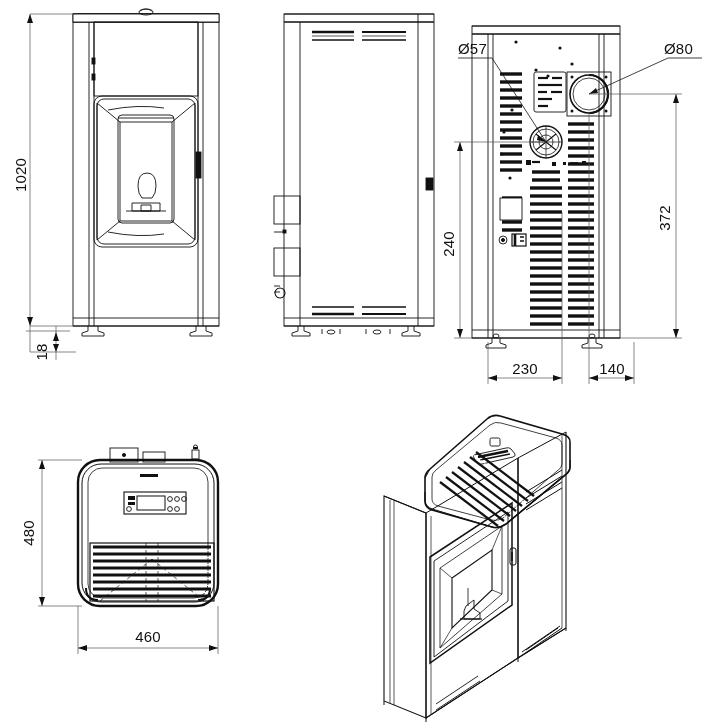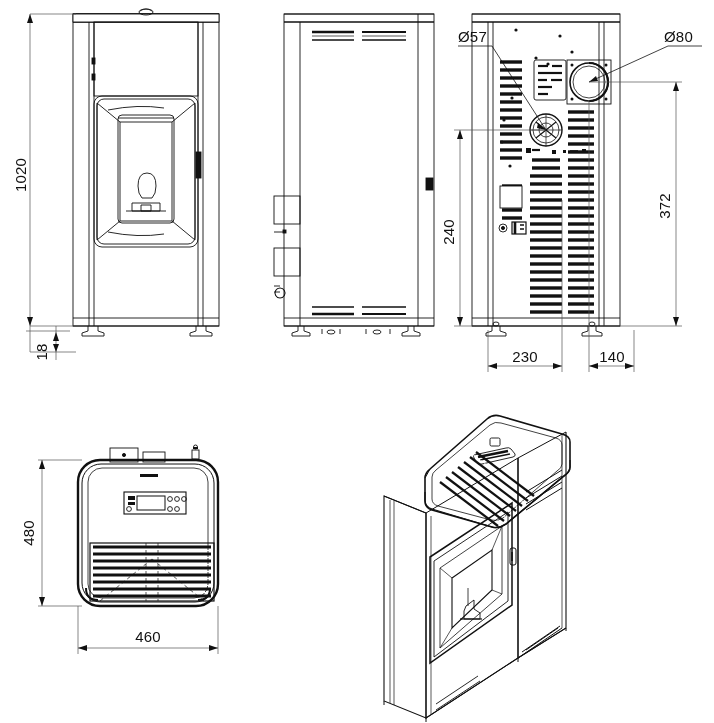--- a/index.html
+++ b/index.html
@@ -136,21 +136,21 @@
         <path d="M48 326 l0 5 l-6 2 l0 3 l18 0 l0 -3 l-6 -2 l0 -5"></path>
         <path d="M158 326 l0 5 l-6 2 l0 3 l18 0 l0 -3 l-6 -2 l0 -5"></path>
 
         <path d="M72 329 l0 5 M90 329 l0 5 M116 329 l0 5 M140 329 l0 5"></path>
         <ellipse cx="81" cy="332" rx="4" ry="2"></ellipse>
         <ellipse cx="127" cy="332" rx="4" ry="2"></ellipse>
       </g>
     </svg>
   </div>
 
-  <div class="viewport" style="left:440px;top:0;width:274px;height:395px;">
+  <div class="viewport" style="left:440px;top:12px;width:274px;height:395px;">
     <svg width="274" height="395" viewBox="0 0 274 395">
       <g stroke="#111" fill="none" stroke-width="0.9">
 
         <rect x="32" y="14" width="148" height="312"></rect>
         <path d="M32 14 L180 14"></path>
         <path d="M32 22 L180 22" stroke-width="1.5"></path>
 
         <line x1="48" y1="22" x2="48" y2="326"></line>
         <line x1="53" y1="22" x2="53" y2="326"></line>
         <line x1="159" y1="22" x2="159" y2="326"></line>

